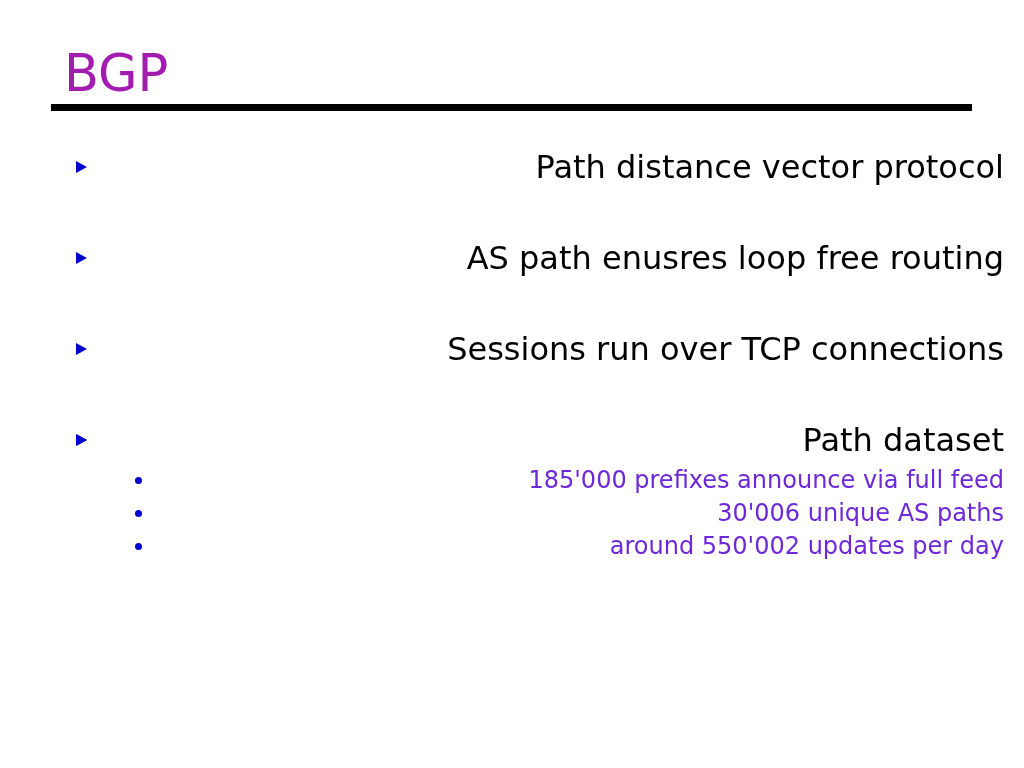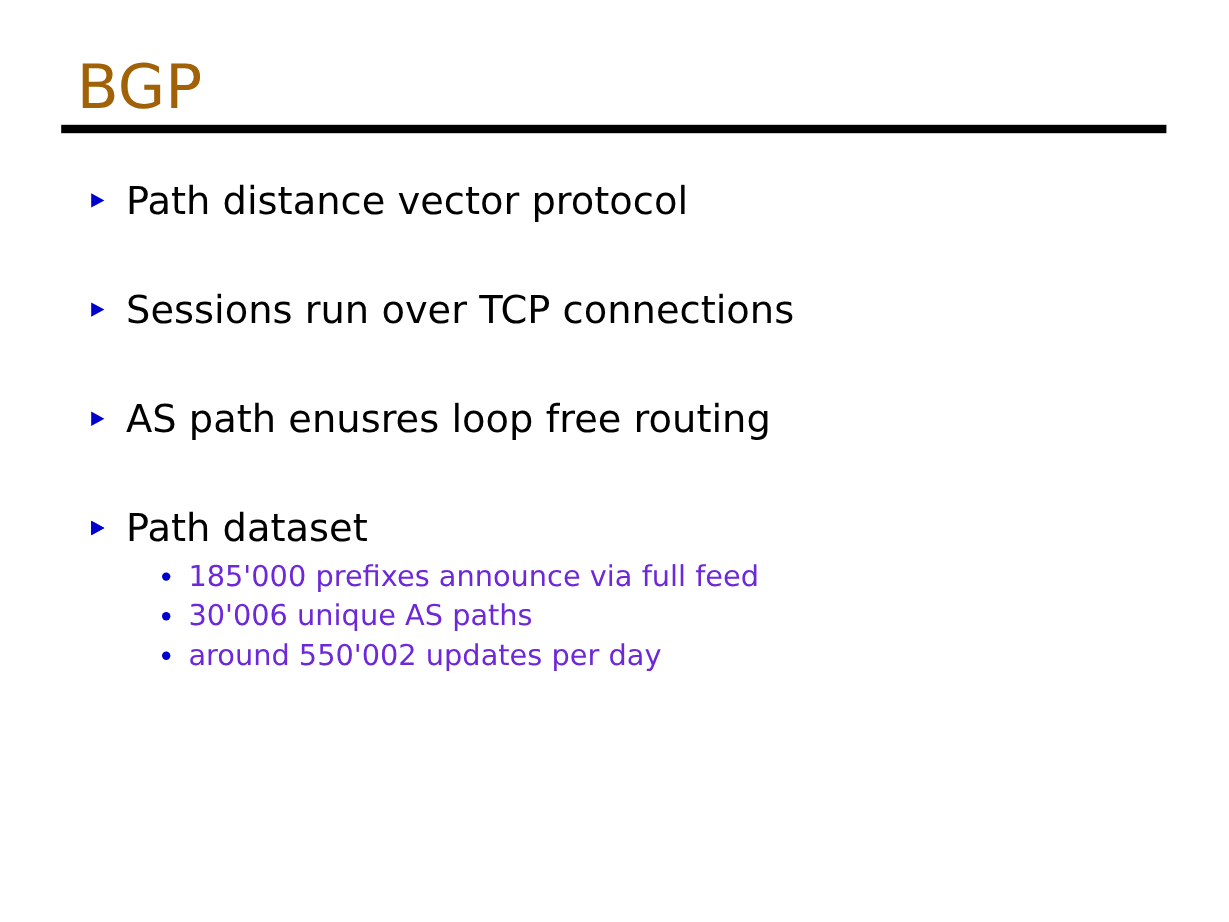--- a/index.html
+++ b/index.html
@@ -28,21 +28,21 @@
     position: absolute;
     left: 51px;
     top: 46px;
     width: 921px;
   }
   .slide-title {
     font-size: 51px;
     line-height: 56px;
     font-weight: 400;
     letter-spacing: 0px;
-    color: #a16207;
+    color: #a21caf;
     padding-left: 13px;
     white-space: nowrap;
   }
   .title-rule {
     margin-top: 2px;
     width: 921px;
     height: 7px;
     background: #000000;
   }
 
@@ -51,20 +51,21 @@
     position: absolute;
     left: 74px;
     top: 148px;
     width: 930px;
   }
 
   ul.level1 {
     list-style: none;
     margin: 0;
     padding: 0;
+    text-align: right;
   }
 
   li.bullet-l1 {
     position: relative;
     padding-left: 31px;
     margin: 0 0 52px 0;
     font-size: 32px;
     line-height: 39px;
     color: #000000;
     white-space: nowrap;
@@ -126,26 +127,26 @@
   <div class="body-block">
     <ul class="level1">
 
       <li class="bullet-l1">
         <span class="tri-icon"></span>
         <span>Path distance vector protocol</span>
       </li>
 
       <li class="bullet-l1">
         <span class="tri-icon"></span>
-        <span>Sessions run over TCP connections</span>
+        <span>AS path enusres loop free routing</span>
       </li>
 
       <li class="bullet-l1">
         <span class="tri-icon"></span>
-        <span>AS path enusres loop free routing</span>
+        <span>Sessions run over TCP connections</span>
       </li>
 
       <li class="bullet-l1">
         <span class="tri-icon"></span>
       </li>
 
       <li class="bullet-l1 has-children">
         <span class="tri-icon"></span>
         <span>Path dataset</span>
 

